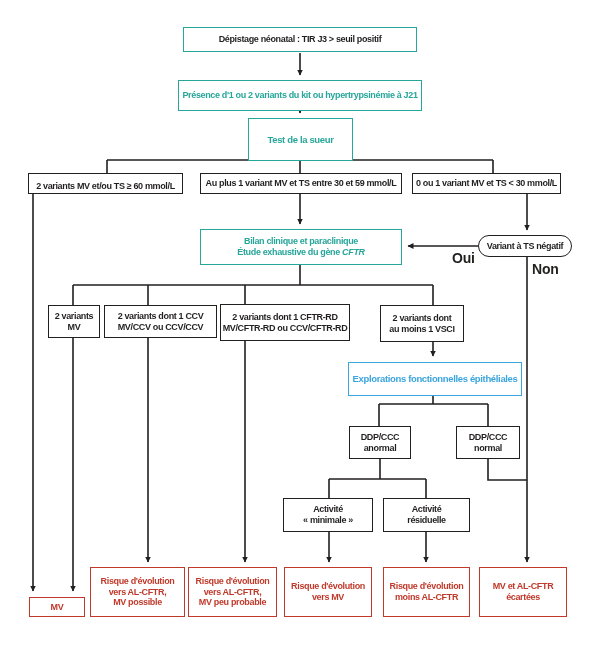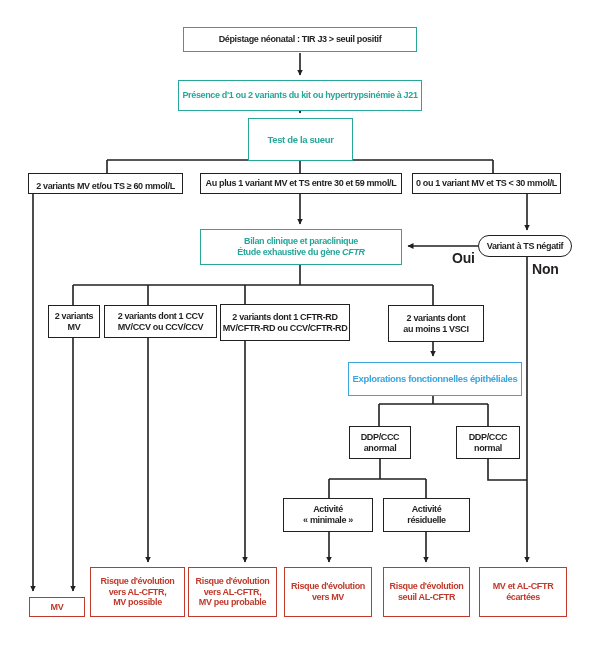--- a/index.html
+++ b/index.html
@@ -99,21 +99,21 @@
     <span>MV</span>
   </div>
   <div class="box black" style="left:104px;top:305px;width:113px;height:33px;">
     <span>2 variants dont 1 CCV</span>
     <span>MV/CCV ou CCV/CCV</span>
   </div>
   <div class="box black" style="left:220px;top:304px;width:130px;height:37px;">
     <span>2 variants dont 1 CFTR-RD</span>
     <span>MV/CFTR-RD ou CCV/CFTR-RD</span>
   </div>
-  <div class="box black" style="left:380px;top:305px;width:96px;height:37px;margin-left:8px;">
+  <div class="box black" style="left:380px;top:305px;width:84px;height:37px;">
     <span>2 variants dont</span>
     <span>au moins 1 VSCI</span>
   </div>
 
   <div class="box blue" style="left:348px;top:362px;width:174px;height:34px;font-size:9.5px;">
     <span>Explorations fonctionnelles épithéliales</span>
   </div>
 
   <div class="box black" style="left:349px;top:426px;width:62px;height:33px;">
     <span>DDP/CCC</span>
@@ -145,20 +145,20 @@
     <span>Risque d'évolution</span>
     <span>vers AL-CFTR,</span>
     <span>MV peu probable</span>
   </div>
   <div class="box red" style="left:284px;top:567px;width:88px;height:50px;">
     <span>Risque d'évolution</span>
     <span>vers MV</span>
   </div>
   <div class="box red" style="left:383px;top:567px;width:87px;height:50px;">
     <span>Risque d'évolution</span>
-    <span>seuil AL-CFTR</span>
+    <span>moins AL-CFTR</span>
   </div>
   <div class="box red" style="left:479px;top:567px;width:88px;height:50px;">
     <span>MV et AL-CFTR</span>
     <span>écartées</span>
   </div>
 
 </div>
 
 </body></html>

